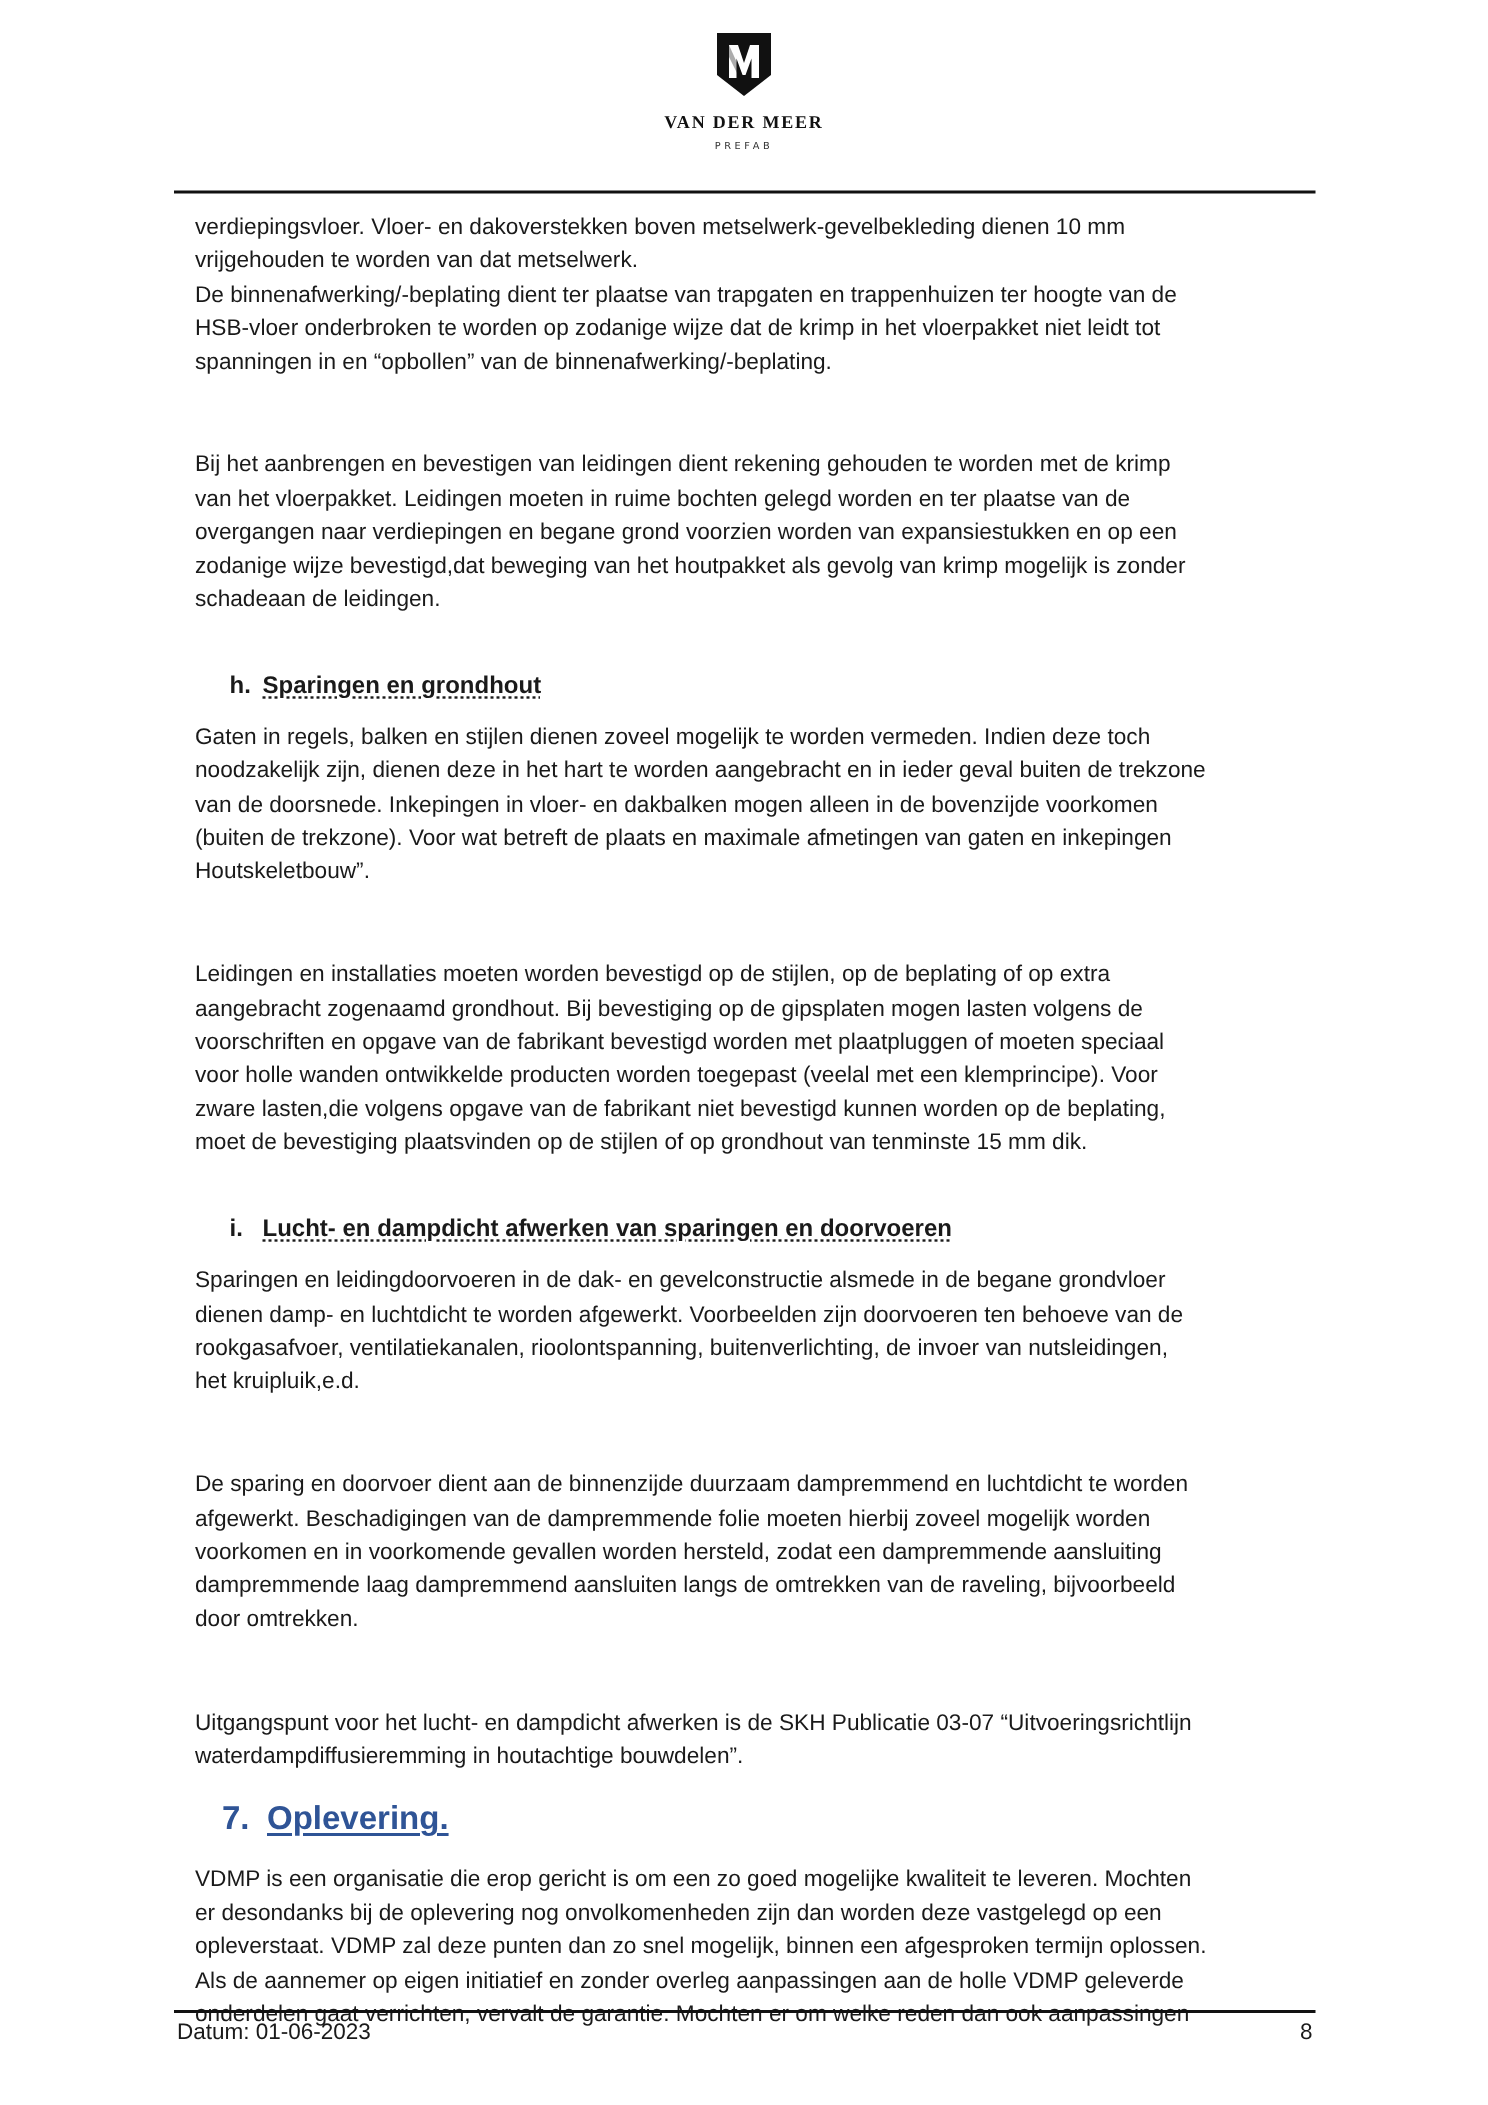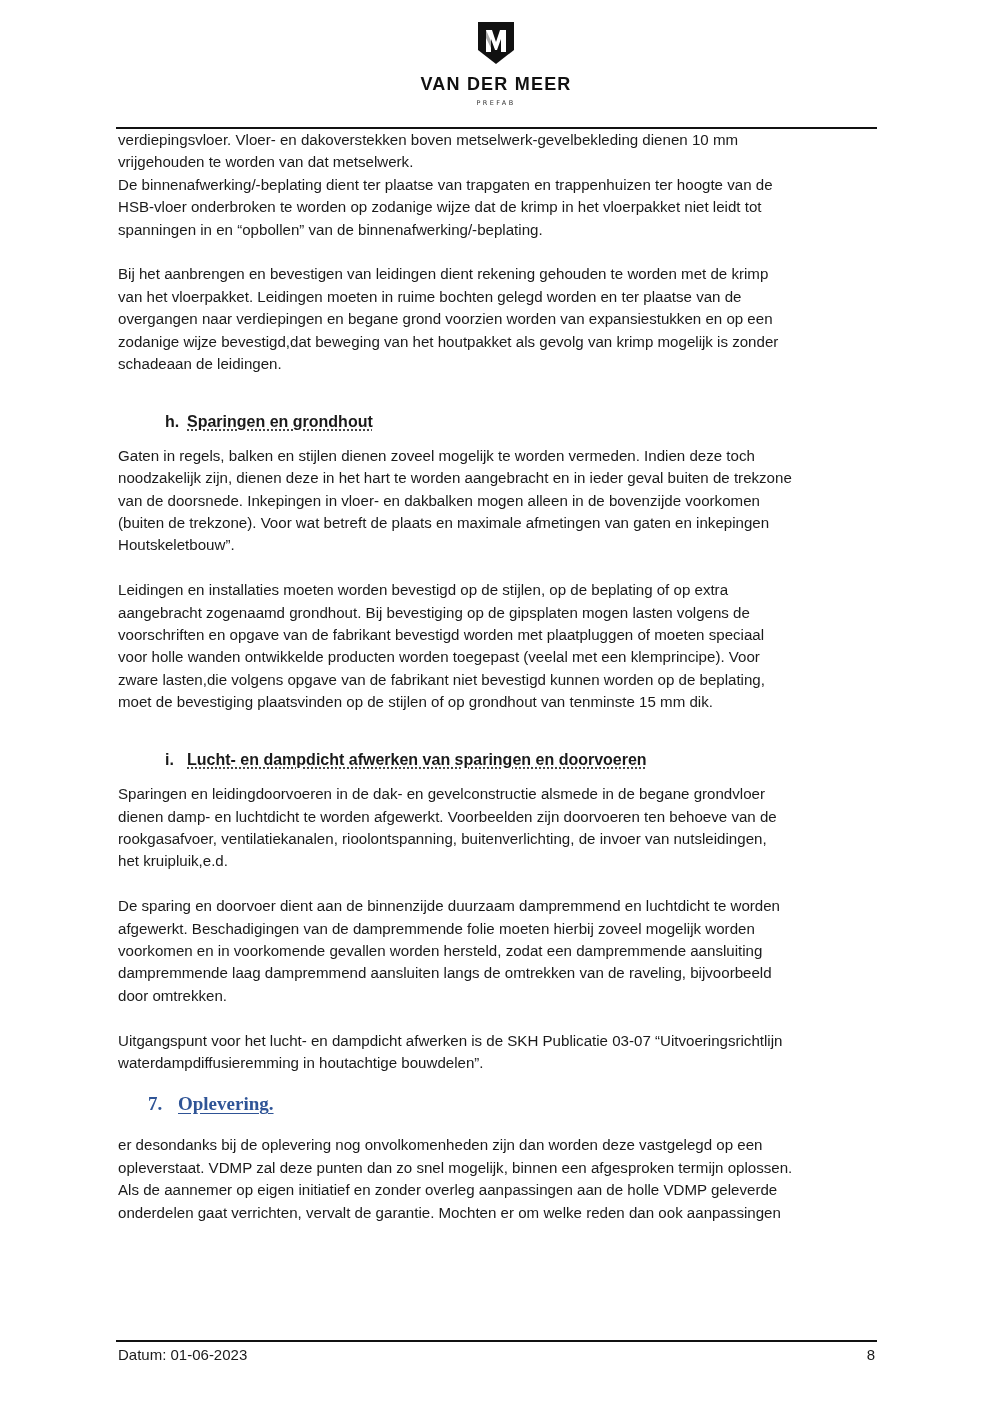--- a/index.html
+++ b/index.html
@@ -1,36 +1,36 @@
 <!DOCTYPE html>
 <html><head>
   <meta charset="utf-8">
   <style>
     html, body { margin: 0; padding: 0; background: #ffffff; }
     body { width: 992px; height: 1403px; position: relative; overflow: hidden; color: #1a1a1a; }
     .page { position: absolute; left: 0; top: 0; width: 992px; height: 1403px; }
 
     .logo { position: absolute; left: 0; top: 20px; width: 992px; text-align: center; }
     .logo-mark { display: block; margin: 0 auto; width: 40px; height: 46px; }
-    .logo-name { display: block; font-family: Liberation Sans, sans-serif; font-weight: bold; font-size: 18px; letter-spacing: 1.2px; color: #111; margin-top: 8px; }
+    .logo-name { display: block; font-family: Liberation Serif, serif; font-weight: bold; font-size: 12px; letter-spacing: 1.2px; color: #111; margin-top: 8px; }
     .logo-sub { display: block; font-family: "DejaVu Sans", sans-serif; font-size: 6.5px; letter-spacing: 2.4px; color: #333; margin-top: 4px; }
 
     .rule { position: absolute; left: 116px; width: 761px; height: 2px; background: #111; }
     .rule-top { top: 127px; }
     .rule-bottom { top: 1340px; }
 
     .content { position: absolute; left: 118px; top: 129px; width: 760px;
       font-family: "Liberation Sans", sans-serif; font-size: 15.1px; line-height: 22.4px; color: #1a1a1a; }
-    .content p { margin: 0; }
+    .content p { margin: 12px; }
     .gap { height: 22.4px; }
     .line { display: block; white-space: nowrap; }
-    .sub-heading { font-weight: bold; margin: 12px; white-space: nowrap; }
+    .sub-heading { font-weight: bold; margin: 0; white-space: nowrap; }
     .sub-heading .marker { display: inline-block; width: 22px; margin-left: 35px; }
     .sub-heading .title { text-decoration: underline; text-decoration-style: dotted; text-underline-offset: 3px; }
-    .sec-heading { font-size: 19px; line-height: 28px; color: #2f5496; margin: 16px 0 16px 0; white-space: nowrap; font-family: Liberation Serif, serif; }
+    .sec-heading { font-size: 22px; line-height: 28px; color: #2f5496; margin: 16px 0 16px 0; white-space: nowrap; }
     .sec-heading .num { display: inline-block; width: 30px; margin-left: 30px; color: #2f5496; }
     .sec-heading .title { text-decoration: underline; text-underline-offset: 3px; }
 
     .footer { position: absolute; left: 118px; top: 1346px; width: 757px;
       font-family: "Liberation Sans", sans-serif; font-size: 15px; color: #1a1a1a; }
     .footer-date { position: absolute; left: 0; top: 0; }
     .footer-page { position: absolute; right: 0; top: 0; }
   </style>
 </head>
 <body>
@@ -109,20 +109,21 @@
     <div class="gap"></div>
     <p>
       <span class="line">Uitgangspunt voor het lucht- en dampdicht afwerken is de SKH Publicatie 03-07 “Uitvoeringsrichtlijn</span>
       <span class="line">waterdampdiffusieremming in houtachtige bouwdelen”.</span>
     </p>
 
     <h2 class="sec-heading">
       <span class="num">7.</span><span class="title">Oplevering.</span>
     </h2>
     <p>
+      <span class="line">VDMP is een organisatie die erop gericht is om een zo goed mogelijke kwaliteit te leveren. Mochten</span>
       <span class="line">er desondanks bij de oplevering nog onvolkomenheden zijn dan worden deze vastgelegd op een</span>
       <span class="line">opleverstaat. VDMP zal deze punten dan zo snel mogelijk, binnen een afgesproken termijn oplossen.</span>
       <span class="line">Als de aannemer op eigen initiatief en zonder overleg aanpassingen aan de holle VDMP geleverde</span>
       <span class="line">onderdelen gaat verrichten, vervalt de garantie. Mochten er om welke reden dan ook aanpassingen</span>
     </p>
   </div>
 
   <div class="rule rule-bottom"></div>
 
   <div class="footer">

